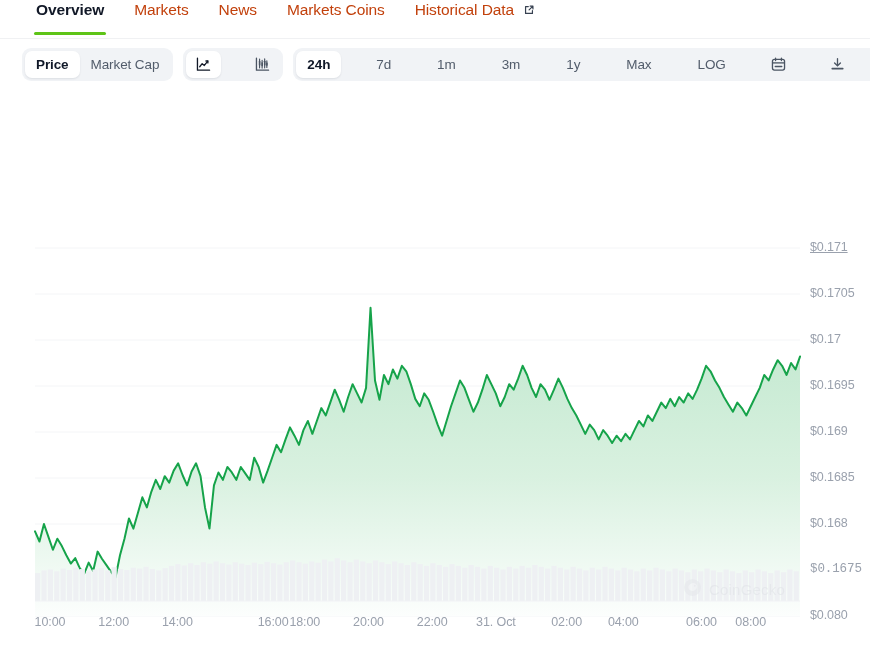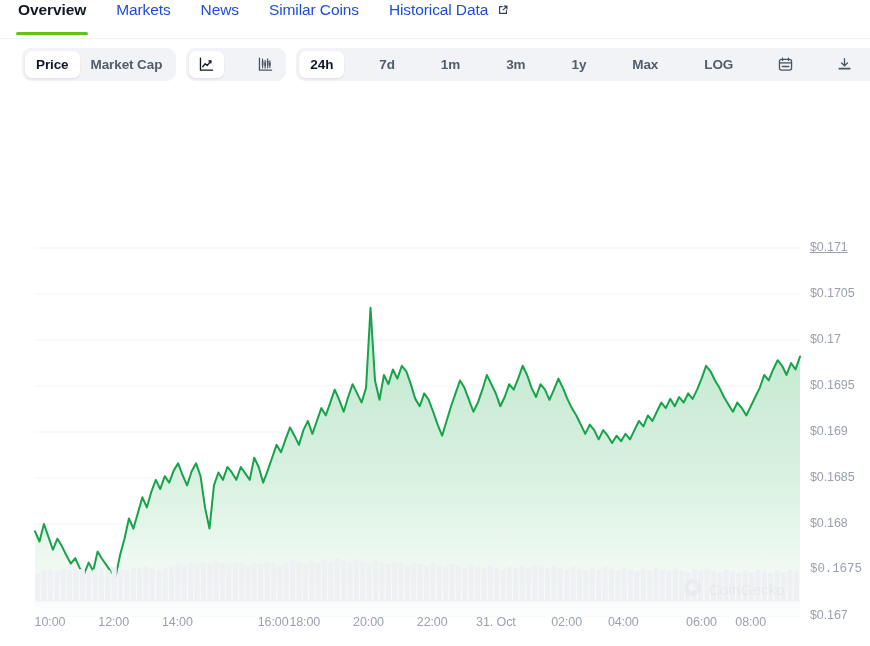--- a/index.html
+++ b/index.html
@@ -9,30 +9,30 @@
     font-family: "Liberation Sans", sans-serif;
     overflow: hidden;
     -webkit-font-smoothing: antialiased;
   }
 
   
   .tabbar {
     position: absolute; left: 0; top: 0;
     width: 870px; height: 40px;
     display: flex; align-items: flex-start;
-    padding-left: 18px;
+    padding-left: 36px;
   }
   .tabbar:after {
     content: ""; position: absolute; left: 0; right: 0; top: 38px;
     height: 1px; background: #f0f1f3;
   }
   .tab {
     position: relative;
     font-size: 15.5px;
-    color: #1d4ed8;
+    color: #c2410c;
     padding: 1px 0 16px 0;
     margin-right: 30px;
     white-space: nowrap;
     cursor: pointer;
     letter-spacing: -0.1px;
   }
   .tab.active { color: #111827; font-weight: 700; }
   .tab.active:after {
     content: ""; position: absolute;
     left: -2px; right: -2px; bottom: 0;
@@ -61,21 +61,20 @@
   .seg-btn {
     display: flex; align-items: center; justify-content: center;
     height: 27px;
     padding: 0 11px;
     border-radius: 7px;
     font-size: 13.5px;
     color: #525c6b;
     white-space: nowrap;
     cursor: pointer;
     letter-spacing: -0.1px;
-    font-weight: bold;
   }
   .seg-btn.active {
     background: #ffffff;
     color: #101828;
     font-weight: 700;
     box-shadow: 0 1px 2px rgba(16,24,40,.09);
   }
   .seg-btn.icon-btn { padding: 0 9px; }
   .seg-btn svg { display: block; }
 
@@ -126,21 +125,21 @@
   <div class="tab active">
     <span>Overview</span>
   </div>
   <div class="tab">
     <span>Markets</span>
   </div>
   <div class="tab">
     <span>News</span>
   </div>
   <div class="tab">
-    <span>Similar Coins</span>
+    <span>Markets Coins</span>
   </div>
   <div class="tab">
     <span>Historical Data</span>
     <span class="ext-ic">
       <svg width="12" height="12" viewBox="0 0 14 14" fill="none">
         <path d="M3 3h3.2M3 3v8h8V7.8" stroke="#374151" stroke-width="1.4" stroke-linecap="round" stroke-linejoin="round"></path>
         <path d="M8.3 2.4h3.3v3.3M11.6 2.4 7.1 6.9" stroke="#374151" stroke-width="1.4" stroke-linecap="round" stroke-linejoin="round"></path>
       </svg>
     </span>
   </div>
@@ -374,21 +373,21 @@
 
   <div class="ylabels" id="ylabels">
       <div class="ylabel" style="top: 140px; text-decoration: underline;">$0.171</div>
       <div class="ylabel" style="top: 186px;">$0.1705</div>
       <div class="ylabel" style="top: 232px;">$0.17</div>
       <div class="ylabel" style="top: 278px;">$0.1695</div>
       <div class="ylabel" style="top: 324px;">$0.169</div>
       <div class="ylabel" style="top: 370px;">$0.1685</div>
       <div class="ylabel" style="top: 416px;">$0.168</div>
       <div class="ylabel" style="top: 462px; font-family: Liberation Mono, monospace;">$0.1675</div>
-      <div class="ylabel" style="top: 508px;">$0.167</div>
+      <div class="ylabel" style="top: 508px;">$0.080</div>
     </div>
   <div class="xlabels" id="xlabels">
       <div class="xlabel" style="left: 50px;">10:00</div>
       <div class="xlabel" style="left: 113.7px;">12:00</div>
       <div class="xlabel" style="left: 177.4px;">14:00</div>
       <div class="xlabel" style="left: 241.1px; margin-left: 32px;">16:00</div>
       <div class="xlabel" style="left: 304.8px;">18:00</div>
       <div class="xlabel" style="left: 368.5px;">20:00</div>
       <div class="xlabel" style="left: 432.2px;">22:00</div>
       <div class="xlabel" style="left: 495.9px;">31. Oct</div>

